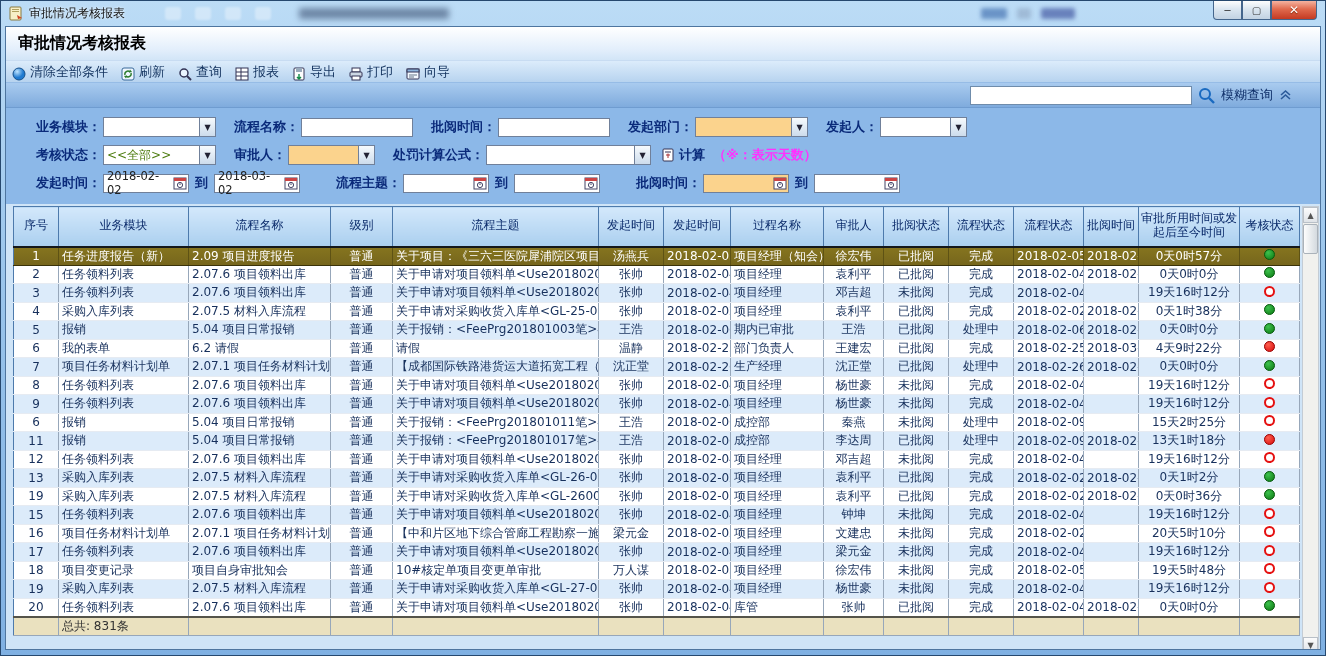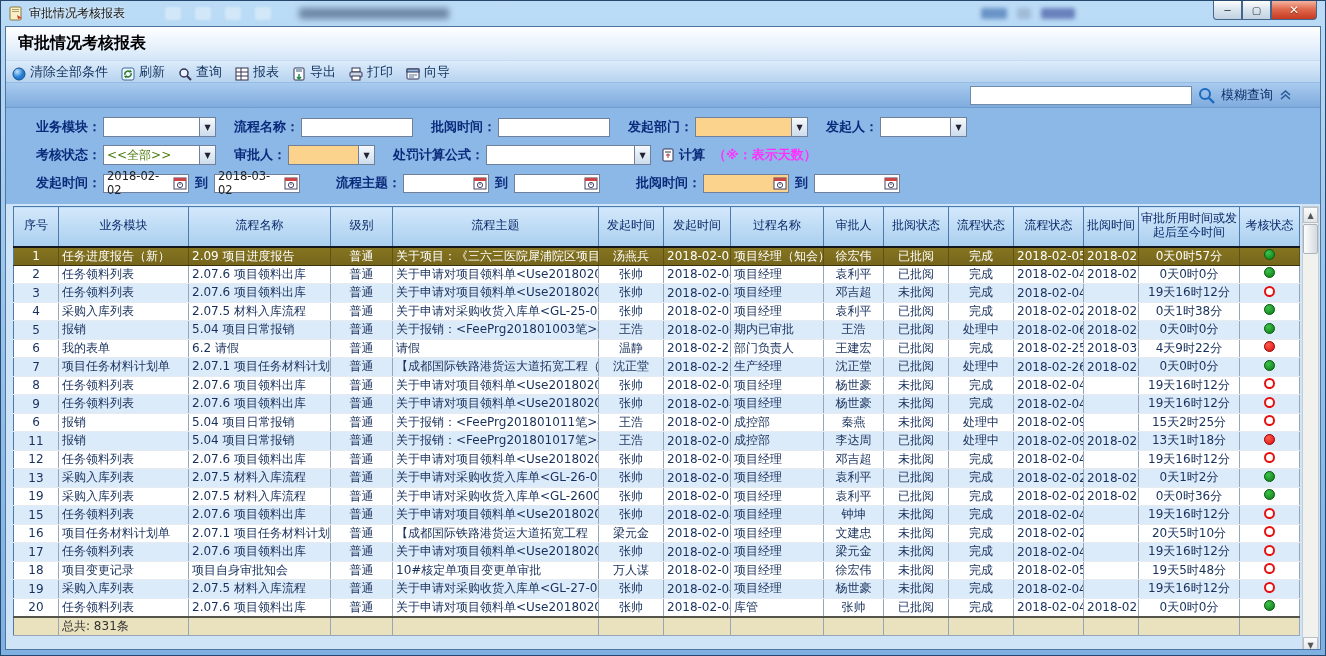--- a/index.html
+++ b/index.html
@@ -672,21 +672,21 @@
               <td>2018-02-04</td>
               <td></td>
               <td>19天16时12分</td>
               <td style="text-align: center;"><span class="dot red-hollow"></span></td>
             </tr>
             <tr class="even-row">
               <td>16</td>
               <td>项目任务材料计划单</td>
               <td>2.07.1 项目任务材料计划单</td>
               <td>普通</td>
-              <td>【成都国际铁路港货运大道拓宽工程</td>
+              <td>【中和片区地下综合管廊工程勘察一施</td>
               <td>梁元金</td>
               <td>2018-02-02</td>
               <td>项目经理</td>
               <td>文建忠</td>
               <td>未批阅</td>
               <td>完成</td>
               <td>2018-02-02</td>
               <td></td>
               <td>20天5时10分</td>
               <td style="text-align: center;"><span class="dot red-hollow"></span></td>

